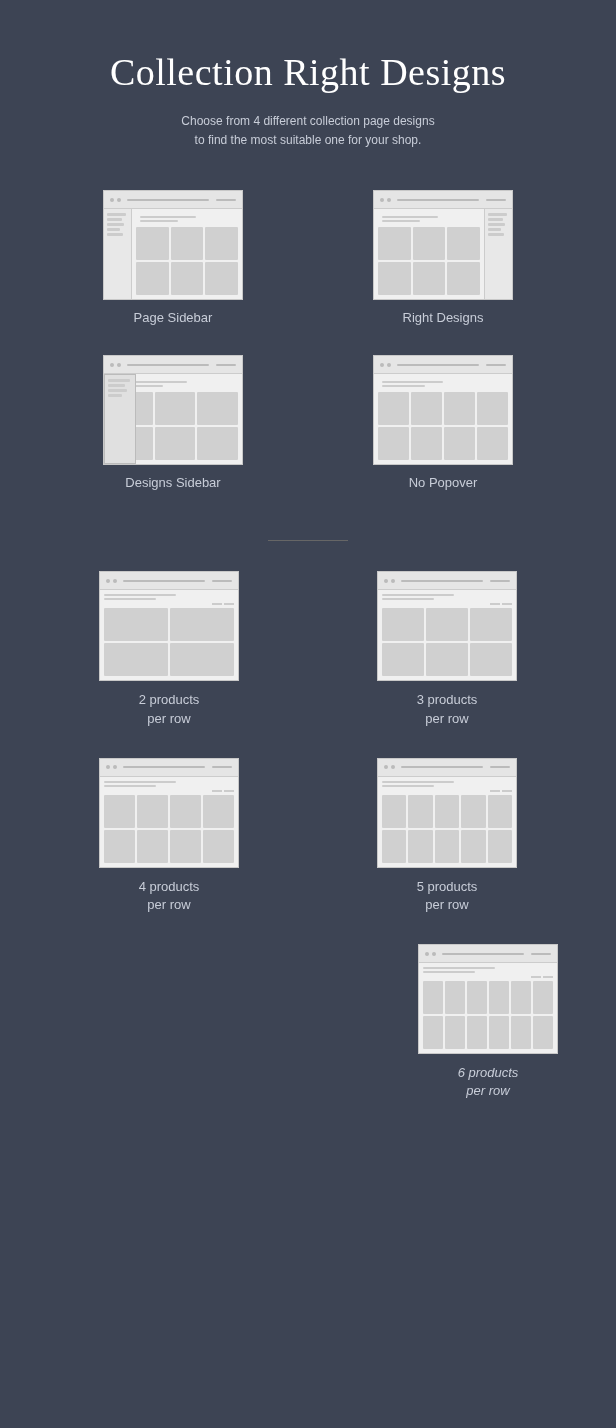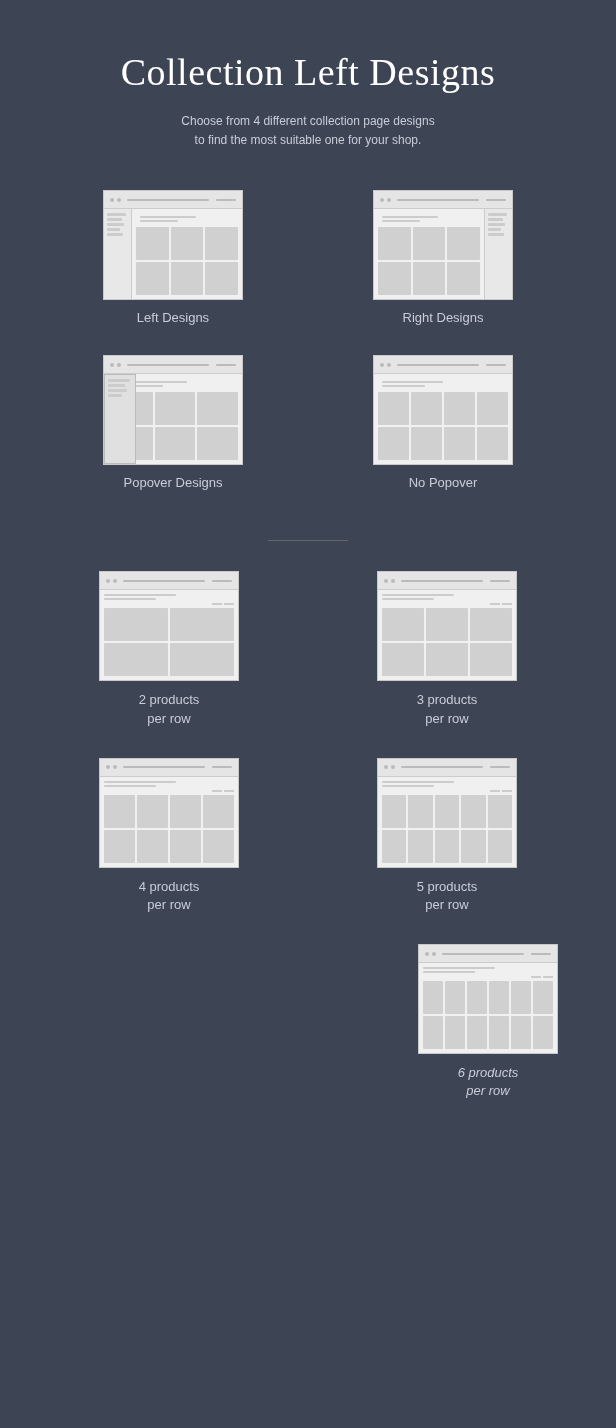--- a/index.html
+++ b/index.html
@@ -308,21 +308,21 @@
       text-align: center;
       font-family: Arial, sans-serif;
       line-height: 1.4;
     }
   </style>
 </head>
 <body>
 
 <div class="page-wrapper">
 
-  <h1 class="page-title">Collection Left Designs</h1>
+  <h1 class="page-title">Collection Right Designs</h1>
   <p class="page-subtitle">
     Choose from 4 different collection page designs<br>
     to find the most suitable one for your shop.
   </p>
 
   <div class="designs-grid">
 
     <div class="design-item">
       <div class="design-preview left-sidebar-preview">
         <div class="preview-header">
@@ -348,21 +348,21 @@
               <div class="product-cell"></div>
               <div class="product-cell"></div>
               <div class="product-cell"></div>
               <div class="product-cell"></div>
               <div class="product-cell"></div>
               <div class="product-cell"></div>
             </div>
           </div>
         </div>
       </div>
-      <span class="design-label">Left Designs</span>
+      <span class="design-label">Page Sidebar</span>
     </div>
 
     <div class="design-item">
       <div class="design-preview right-sidebar-preview">
         <div class="preview-header">
           <div class="preview-dot"></div>
           <div class="preview-dot"></div>
           <div style="flex:1; height:2px; background:#bbb; border-radius:1px; margin-left:3px;"></div>
           <div style="width:20px; height:2px; background:#bbb; border-radius:1px; margin-left:4px;"></div>
         </div>
@@ -417,21 +417,21 @@
             </div>
           </div>
           <div class="popover-col">
             <div class="sidebar-line" style="width:90%;"></div>
             <div class="sidebar-line" style="width:70%;"></div>
             <div class="sidebar-line" style="width:80%;"></div>
             <div class="sidebar-line" style="width:60%;"></div>
           </div>
         </div>
       </div>
-      <span class="design-label">Popover Designs</span>
+      <span class="design-label">Designs Sidebar</span>
     </div>
 
     <div class="design-item">
       <div class="design-preview no-sidebar-preview">
         <div class="preview-header">
           <div class="preview-dot"></div>
           <div class="preview-dot"></div>
           <div style="flex:1; height:2px; background:#bbb; border-radius:1px; margin-left:3px;"></div>
           <div style="width:20px; height:2px; background:#bbb; border-radius:1px; margin-left:4px;"></div>
         </div>

